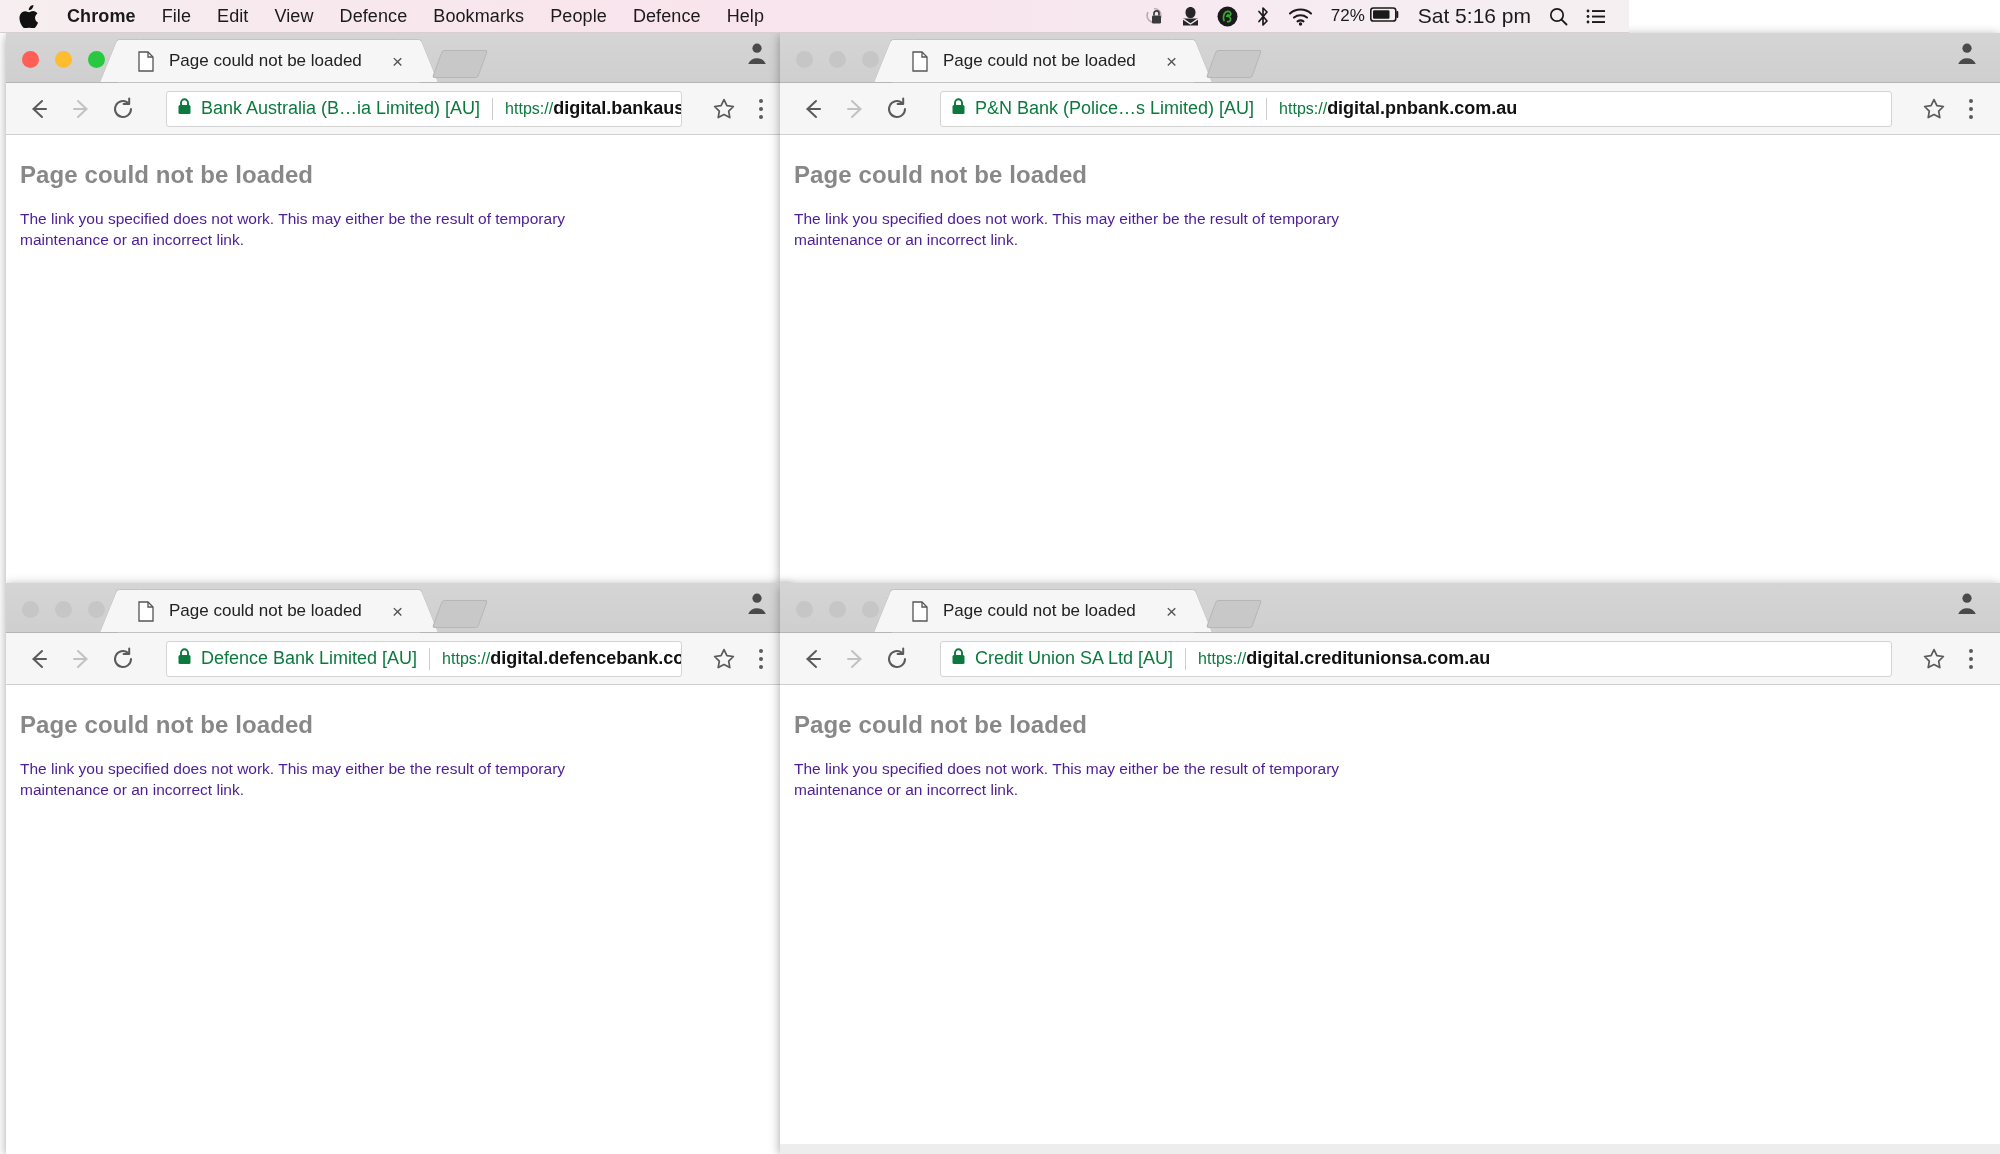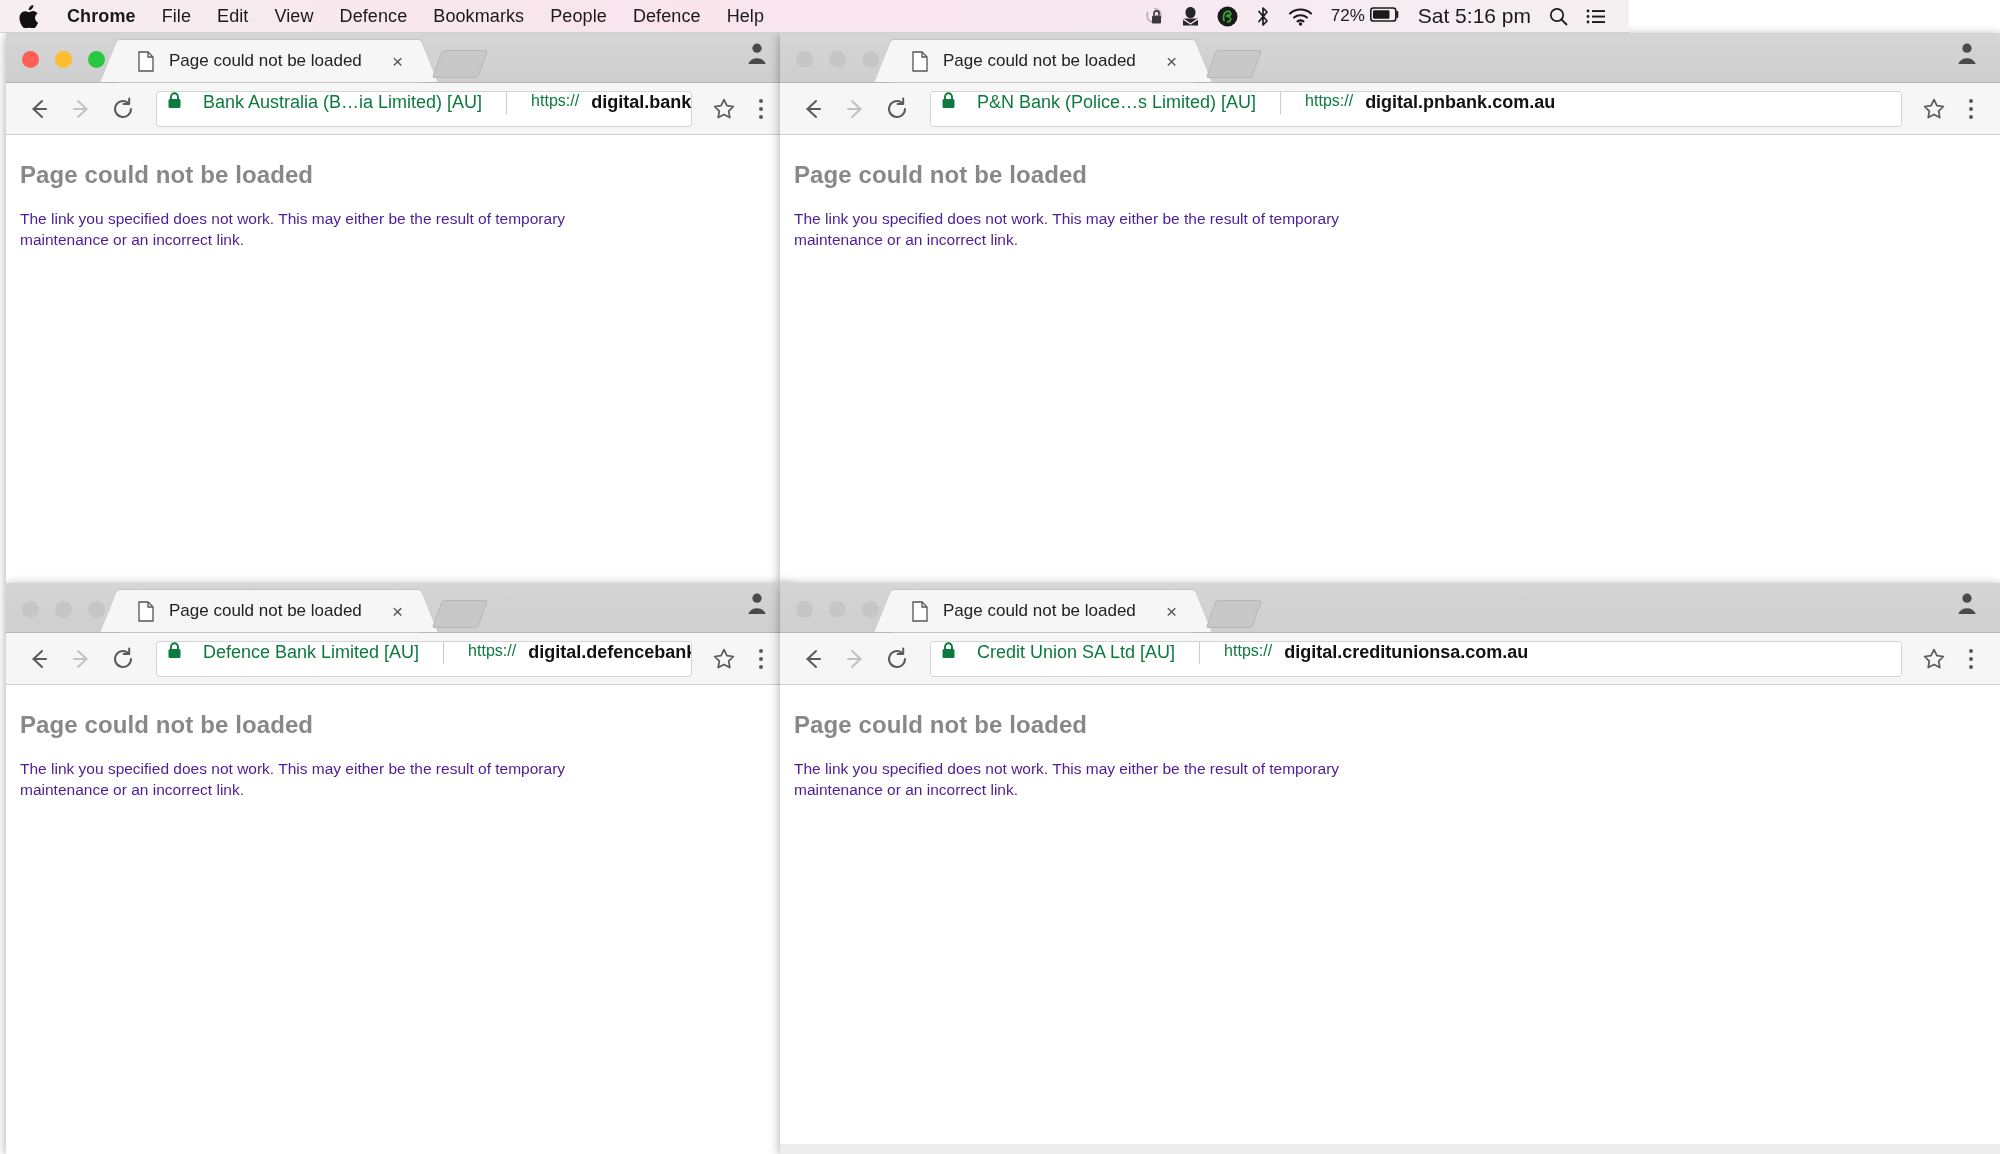--- a/index.html
+++ b/index.html
@@ -71,22 +71,22 @@
   .profile-icon { margin-left:auto; padding:0 20px 12px 0; }
 
   .toolbar {
     height:52px; background:#f6f6f6; display:flex; align-items:center;
     padding:0 12px; border-bottom:1px solid #cfcfcf;
   }
   .navbtn { width:42px; height:42px; display:flex; align-items:center; justify-content:center; flex:0 0 auto; }
   .omnibox {
     flex:1 1 auto; height:36px; background:#ffffff;
     border:1px solid #d4d4d4; border-radius:3px;
-    display:flex; padding:0 10px; margin:0 12px;
-    overflow:hidden; min-width:0;gap:12px;
+    display:flex; align-items:center; padding:0 10px; margin:0 22px;
+    overflow:hidden; min-width:0;
   }
   .lock-icon { margin-right:9px; flex:0 0 auto; }
   .site-name { font-size:18px; color:#0c7a3e; white-space:nowrap; }
   .omni-sep { width:1px; height:22px; background:#cccccc; margin:0 12px; flex:0 0 auto; }
   .url-scheme { font-size:16px; color:#0c7a3e; }
   .url-host { font-size:18px; color:#111; font-weight:bold; }
   .star-btn { width:40px; height:40px; display:flex; align-items:center; justify-content:center; flex:0 0 auto; }
   .menu-dots { width:34px; height:40px; display:flex; flex-direction:column; align-items:center; justify-content:center; gap:4px; flex:0 0 auto; }
   .dot { width:4px; height:4px; border-radius:50%; background:#5a5a5a; }
 

